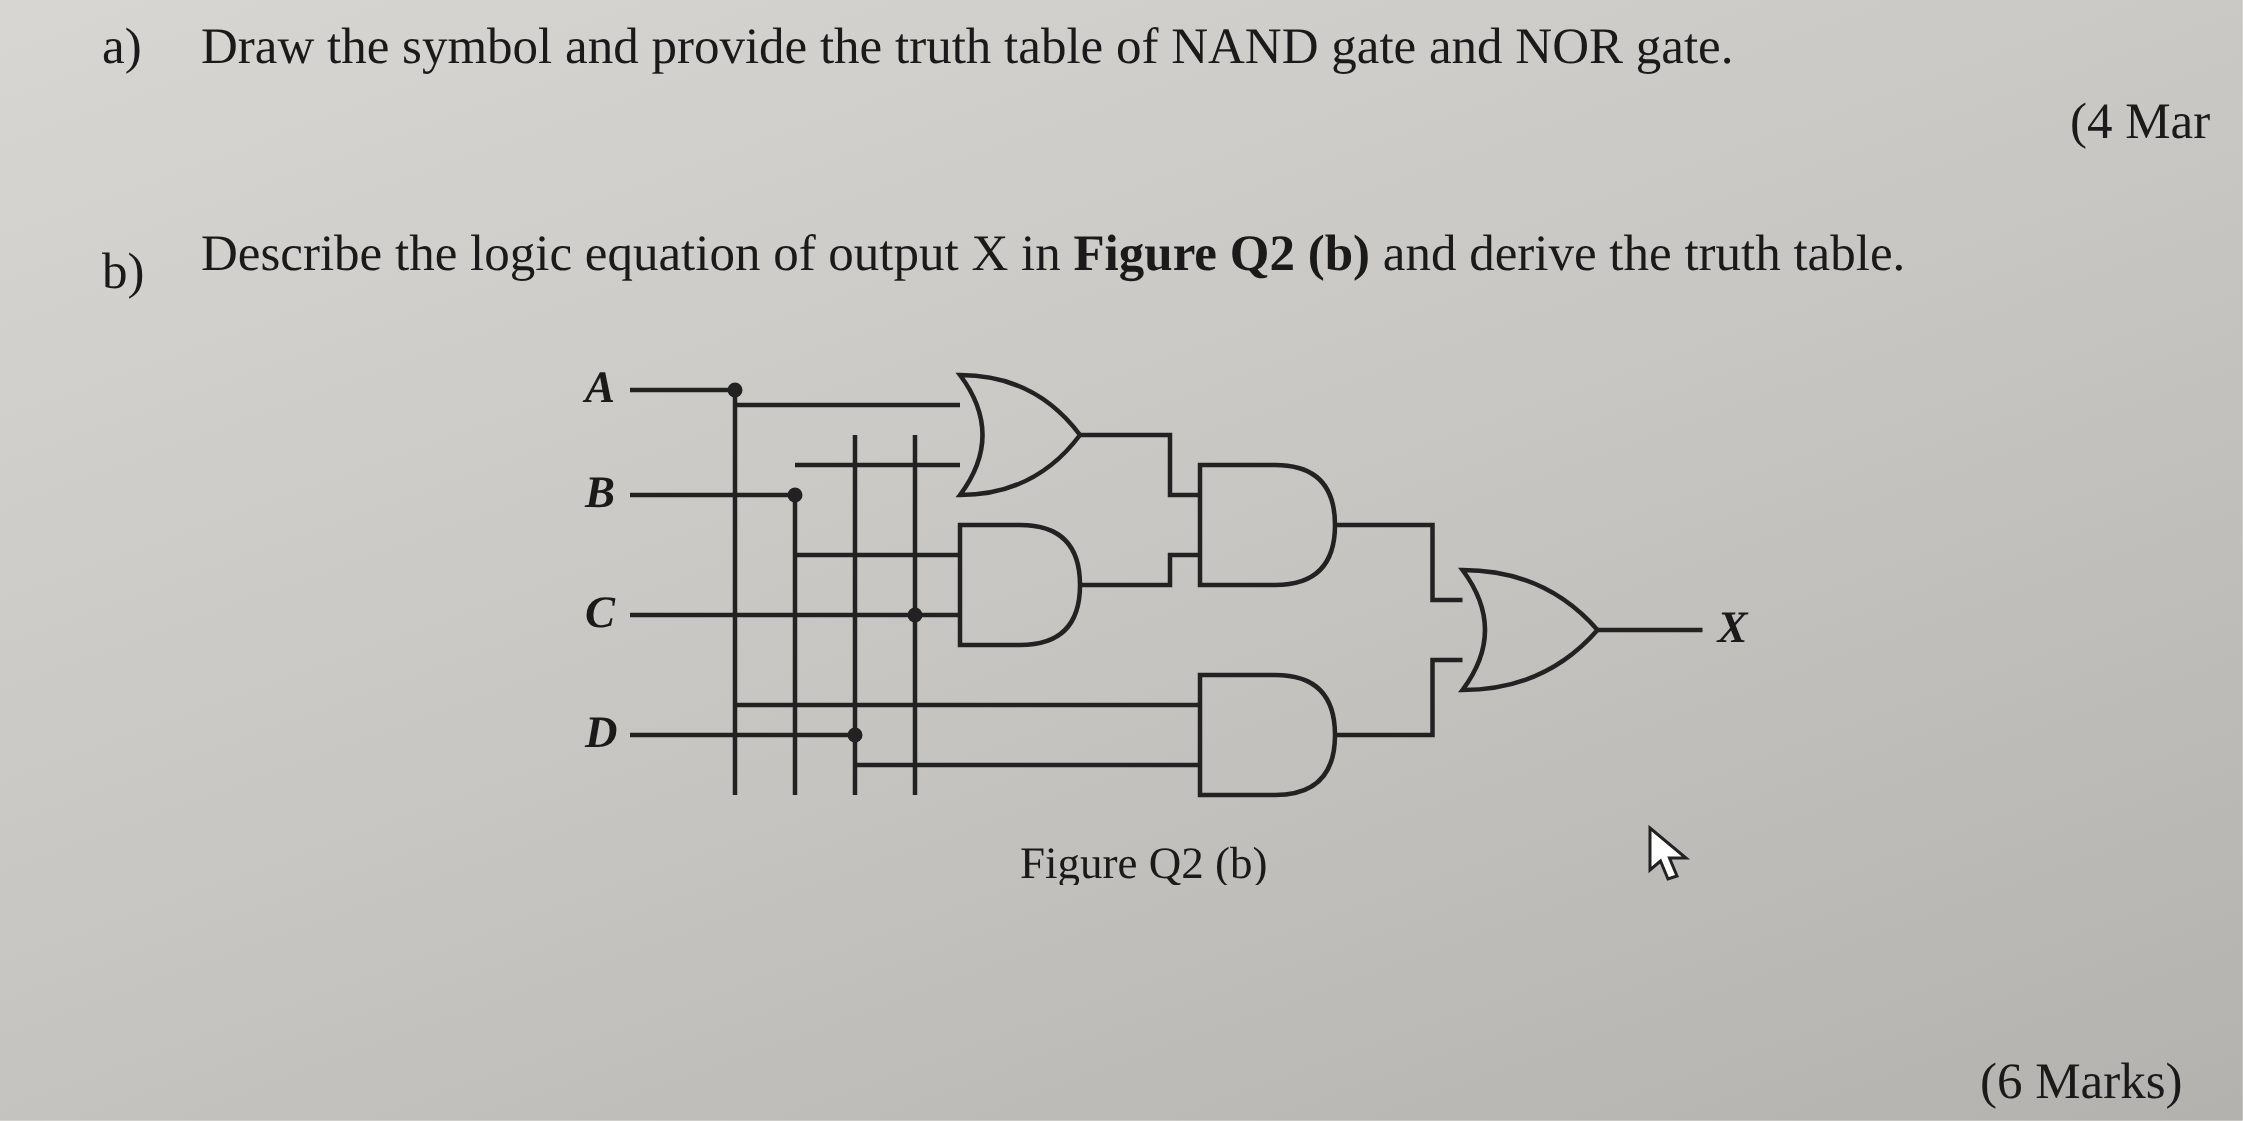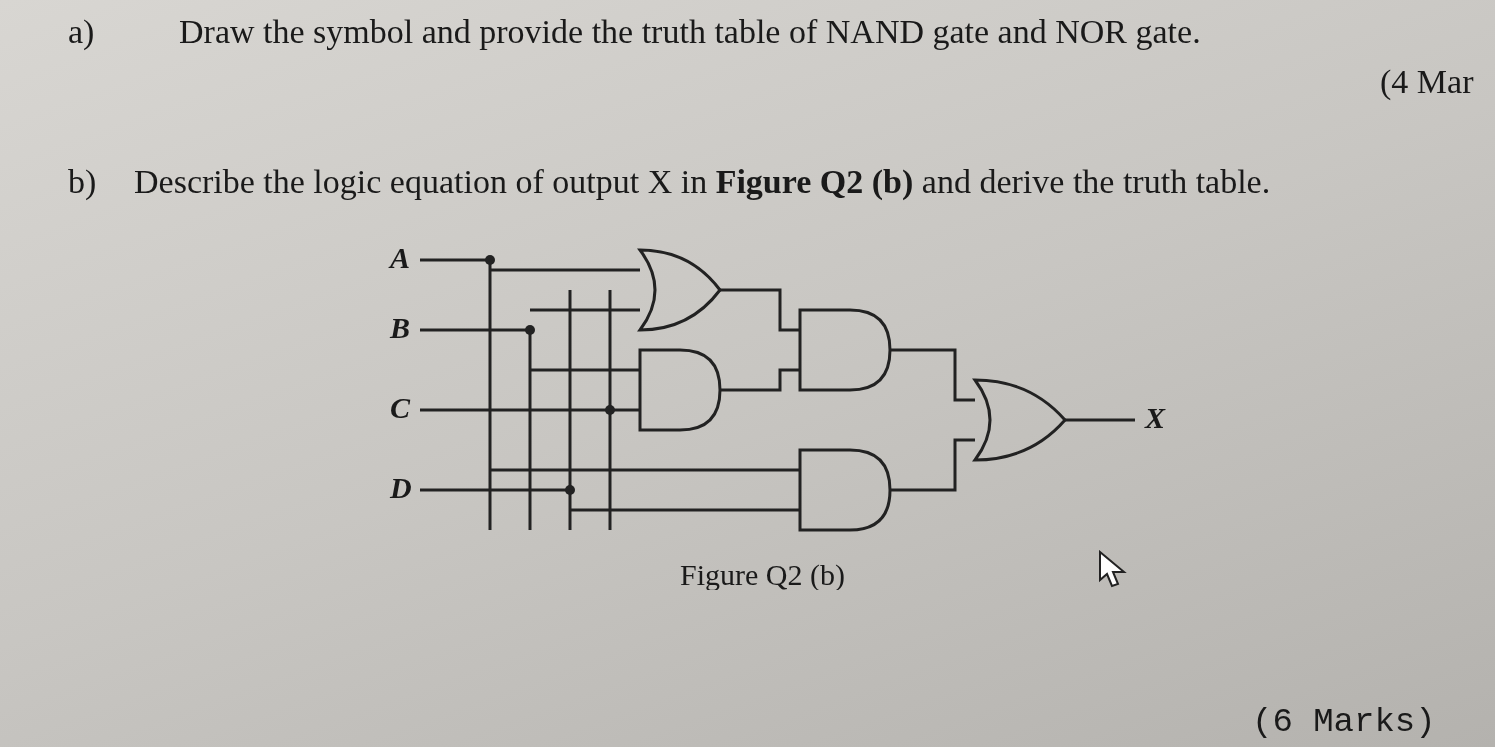--- a/index.html
+++ b/index.html
@@ -32,25 +32,25 @@
   .wire { fill: none; stroke: #222; stroke-width: 3; }
   .dot  { fill: #222; }
   .lbl  { font: 30px "Times New Roman", Times, serif; font-style: italic; font-weight: bold; fill: #1a1a1a; }
 </style>
 </head>
 <body>
 
 <div class="page">
 
   <span class="text" style="left:68px; top:10px;">a)</span>
-  <span class="text" style="left:134px; top:10px;margin-left:45px;">Draw the symbol and provide the truth table of NAND gate and NOR gate.</span>
+  <span class="text" style="left:134px; top:10px;">Draw the symbol and provide the truth table of NAND gate and NOR gate.</span>
   <span class="text right" style="left:1380px; top:60px;">(4 Mar</span>
 
   <span class="text" style="left:68px; top:160px;">b)</span>
-  <span class="text" style="left:134px; top:160px;">
+  <span class="text" style="left:134px; top:148px;">
     <span>Describe the logic equation of output X in </span><span class="bold">Figure Q2 (b)</span><span> and derive the truth table.</span>
   </span>
 
   <svg class="circuit" width="810" height="360" viewBox="0 0 810 360" style="left:380px; top:230px;">
 
     <text class="lbl" x="10" y="38">A</text>
     <text class="lbl" x="10" y="108">B</text>
     <text class="lbl" x="10" y="188">C</text>
     <text class="lbl" x="10" y="268">D</text>
 
@@ -108,15 +108,15 @@
 
     <text class="lbl" x="765" y="198">X</text>
 
     <text x="300" y="355" style="font:30px 'Times New Roman';fill:#1a1a1a;">Figure Q2 (b)</text>
   </svg>
 
   <svg width="30" height="40" style="position:absolute;left:1098px;top:550px;">
     <path d="M2 2 L2 30 L9 24 L14 36 L20 34 L15 22 L26 22 Z" fill="#fefefe" stroke="#222" stroke-width="2"></path>
   </svg>
 
-  <span class="text right" style="left:1252px; top:700px;font-family:Liberation Mono, monospace;">(6 Marks)</span>
+  <span class="text right" style="left:1320px; top:700px;">(6 Marks)</span>
 
 </div>
 
 </body></html>

